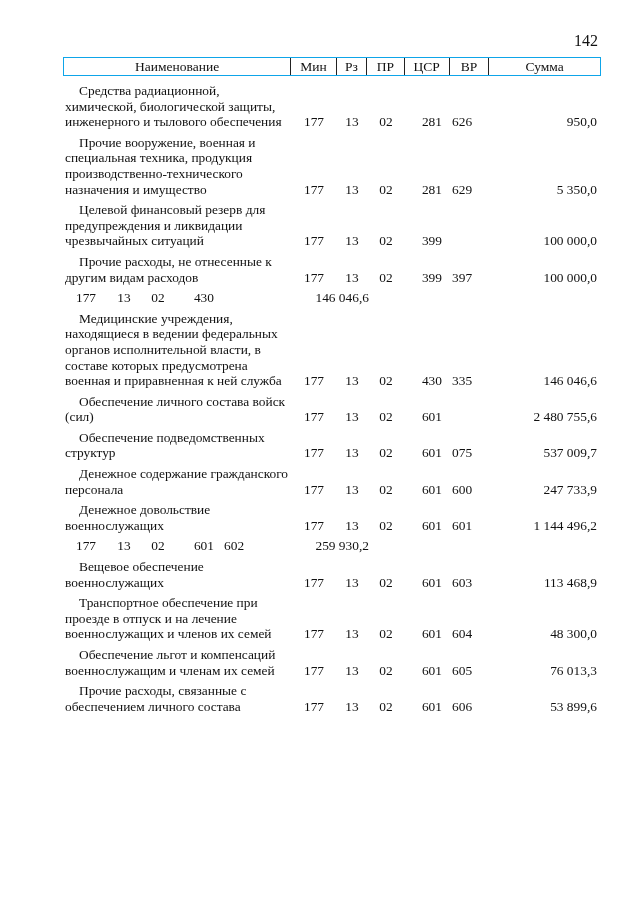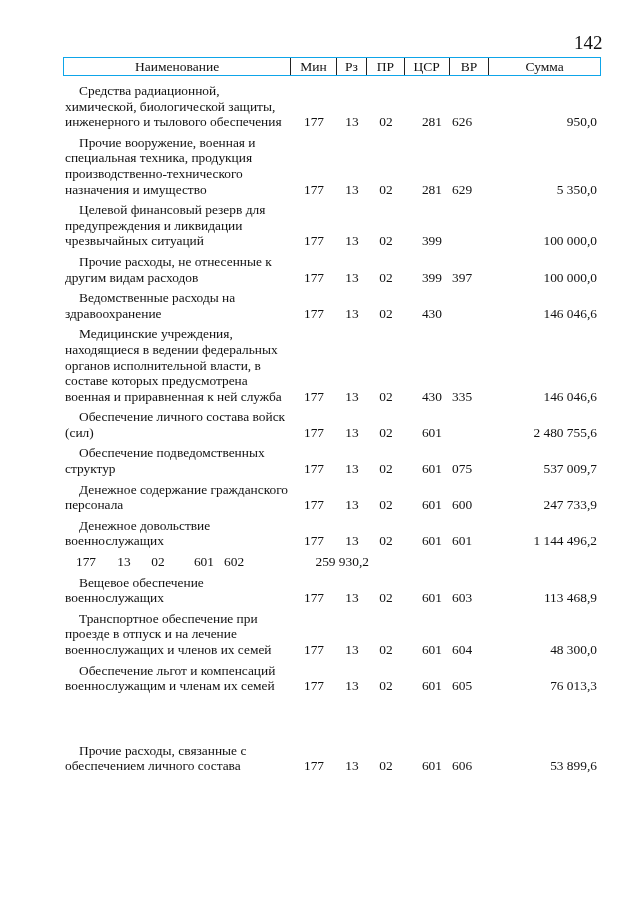--- a/index.html
+++ b/index.html
@@ -3,21 +3,21 @@
 <meta charset="utf-8">
 <style>
   html, body { margin: 0; padding: 0; background: #ffffff; }
   body {
     width: 640px; height: 900px; position: relative; overflow: hidden;
     font-family: "Liberation Serif", "DejaVu Serif", serif;
     color: #111; font-size: 13.4px;
   }
   .page-number {
     position: absolute; top: 32px; left: 574px;
-    font-size: 19px;
+    font-size: 16px;
   }
   .table {
     position: absolute; left: 63px; top: 57px; width: 538px;
   }
   .hdr {
     display: flex; border: 1px solid #0ea5e9; height: 19px; box-sizing: border-box;
   }
   .hdr > div {
     border-right: 1px solid #222; box-sizing: border-box;
     text-align: center; line-height: 17px; font-size: 13.5px;
@@ -88,21 +88,20 @@
       <div class="row">
         <div class="name" style="text-indent: 14px;">Прочие расходы, не отнесенные к другим видам расходов</div>
         <div class="v c-min">177</div>
         <div class="v c-rz">13</div>
         <div class="v c-pr">02</div>
         <div class="v c-csr csr">399</div>
         <div class="v c-vr vr">397</div>
         <div class="v c-sum sum">100 000,0</div>
       </div>
       <div class="row">
-        <div class="name" style="text-indent: 14px;">Ведомственные расходы на здравоохранение</div>
         <div class="v c-min">177</div>
         <div class="v c-rz">13</div>
         <div class="v c-pr">02</div>
         <div class="v c-csr csr">430</div>
         <div class="v c-vr vr"></div>
         <div class="v c-sum sum">146 046,6</div>
       </div>
       <div class="row">
         <div class="name" style="text-indent: 14px;">Медицинские учреждения, находящиеся в ведении федеральных органов исполнительной власти, в составе которых предусмотрена военная и приравненная к ней служба</div>
         <div class="v c-min">177</div>
@@ -177,21 +176,21 @@
       <div class="row">
         <div class="name" style="text-indent: 14px;">Обеспечение льгот и компенсаций военнослужащим и членам их семей</div>
         <div class="v c-min">177</div>
         <div class="v c-rz">13</div>
         <div class="v c-pr">02</div>
         <div class="v c-csr csr">601</div>
         <div class="v c-vr vr">605</div>
         <div class="v c-sum sum">76 013,3</div>
       </div>
       <div class="row">
-        <div class="name" style="text-indent: 14px; margin-top: 44px;">Прочие расходы, связанные с обеспечением личного состава</div>
+        <div class="name" style="text-indent: 14px;">Прочие расходы, связанные с обеспечением личного состава</div>
         <div class="v c-min">177</div>
         <div class="v c-rz">13</div>
         <div class="v c-pr">02</div>
         <div class="v c-csr csr">601</div>
         <div class="v c-vr vr">606</div>
         <div class="v c-sum sum">53 899,6</div>
       </div>
     </div>
 </div>
 

